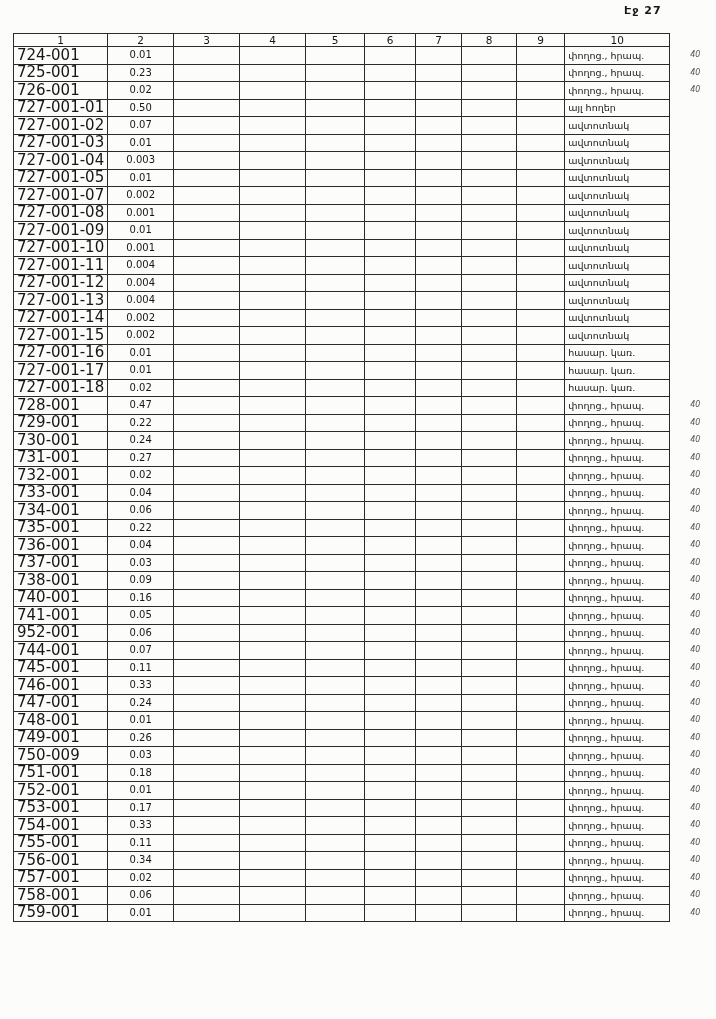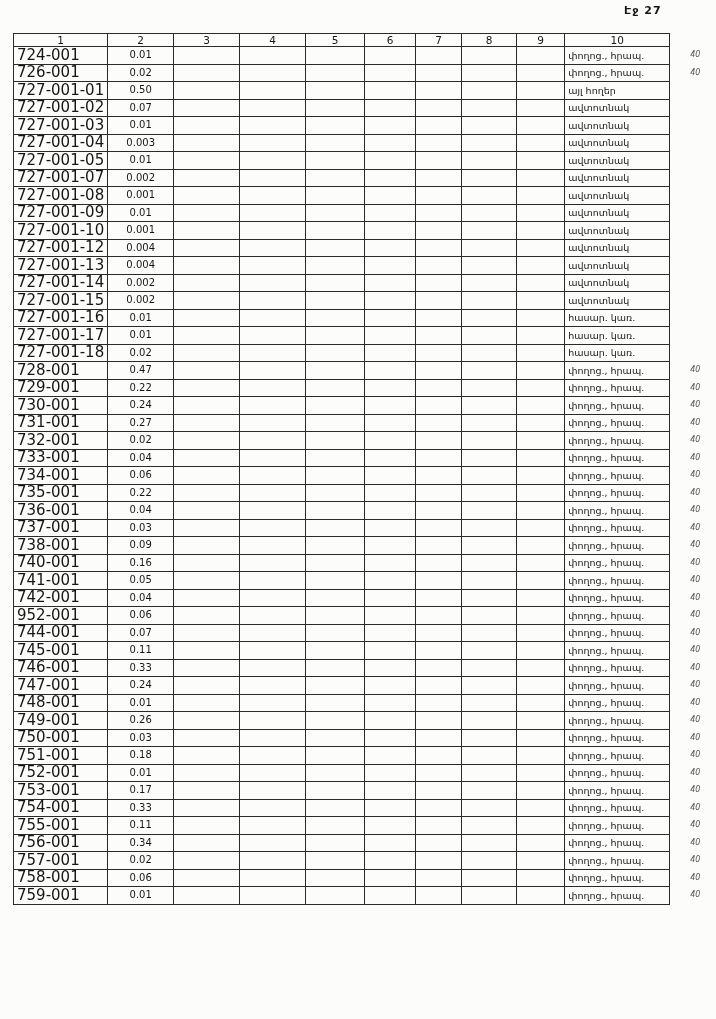--- a/index.html
+++ b/index.html
@@ -101,20 +101,33 @@
           <td></td>
           <td></td>
           <td></td>
           <td></td>
           <td></td>
           <td></td>
           <td>փողոց., հրապ.</td>
           <td class="note-cell">40</td>
         </tr>
         <tr>
+          <td>725-001</td>
+          <td>0.23</td>
+          <td></td>
+          <td></td>
+          <td></td>
+          <td></td>
+          <td></td>
+          <td></td>
+          <td></td>
+          <td>փողոց., հրապ.</td>
+          <td class="note-cell">40</td>
+        </tr>
+        <tr>
           <td>726-001</td>
           <td>0.02</td>
           <td></td>
           <td></td>
           <td></td>
           <td></td>
           <td></td>
           <td></td>
           <td></td>
           <td>փողոց., հրապ.</td>
@@ -231,20 +244,33 @@
           <td></td>
           <td></td>
           <td></td>
           <td></td>
           <td></td>
           <td></td>
           <td>ավտոտնակ</td>
           <td class="note-cell"></td>
         </tr>
         <tr>
+          <td>727-001-11</td>
+          <td>0.004</td>
+          <td></td>
+          <td></td>
+          <td></td>
+          <td></td>
+          <td></td>
+          <td></td>
+          <td></td>
+          <td>ավտոտնակ</td>
+          <td class="note-cell"></td>
+        </tr>
+        <tr>
           <td>727-001-12</td>
           <td>0.004</td>
           <td></td>
           <td></td>
           <td></td>
           <td></td>
           <td></td>
           <td></td>
           <td></td>
           <td>ավտոտնակ</td>
@@ -491,33 +517,20 @@
           <td></td>
           <td></td>
           <td></td>
           <td></td>
           <td></td>
           <td></td>
           <td>փողոց., հրապ.</td>
           <td class="note-cell">40</td>
         </tr>
         <tr>
-          <td>742-001</td>
-          <td>0.04</td>
-          <td></td>
-          <td></td>
-          <td></td>
-          <td></td>
-          <td></td>
-          <td></td>
-          <td></td>
-          <td>փողոց., հրապ.</td>
-          <td class="note-cell">40</td>
-        </tr>
-        <tr>
           <td>952-001</td>
           <td>0.06</td>
           <td></td>
           <td></td>
           <td></td>
           <td></td>
           <td></td>
           <td></td>
           <td></td>
           <td>փողոց., հրապ.</td>
@@ -595,21 +608,21 @@
           <td></td>
           <td></td>
           <td></td>
           <td></td>
           <td></td>
           <td></td>
           <td>փողոց., հրապ.</td>
           <td class="note-cell">40</td>
         </tr>
         <tr>
-          <td>750-001</td>
+          <td>750-009</td>
           <td>0.03</td>
           <td></td>
           <td></td>
           <td></td>
           <td></td>
           <td></td>
           <td></td>
           <td></td>
           <td>փողոց., հրապ.</td>
           <td class="note-cell">40</td>

